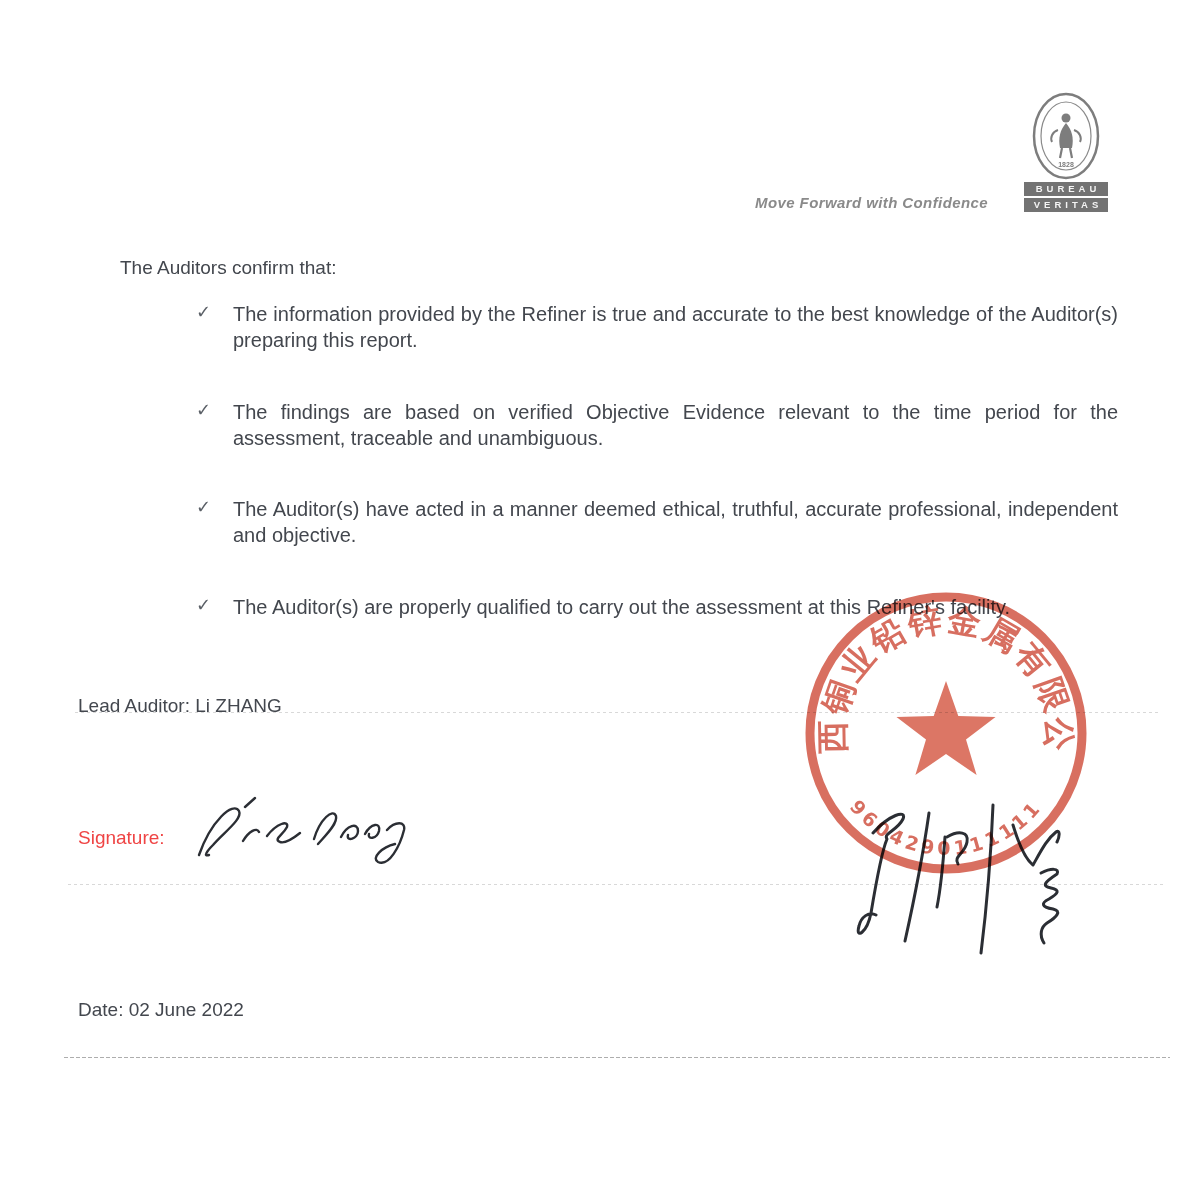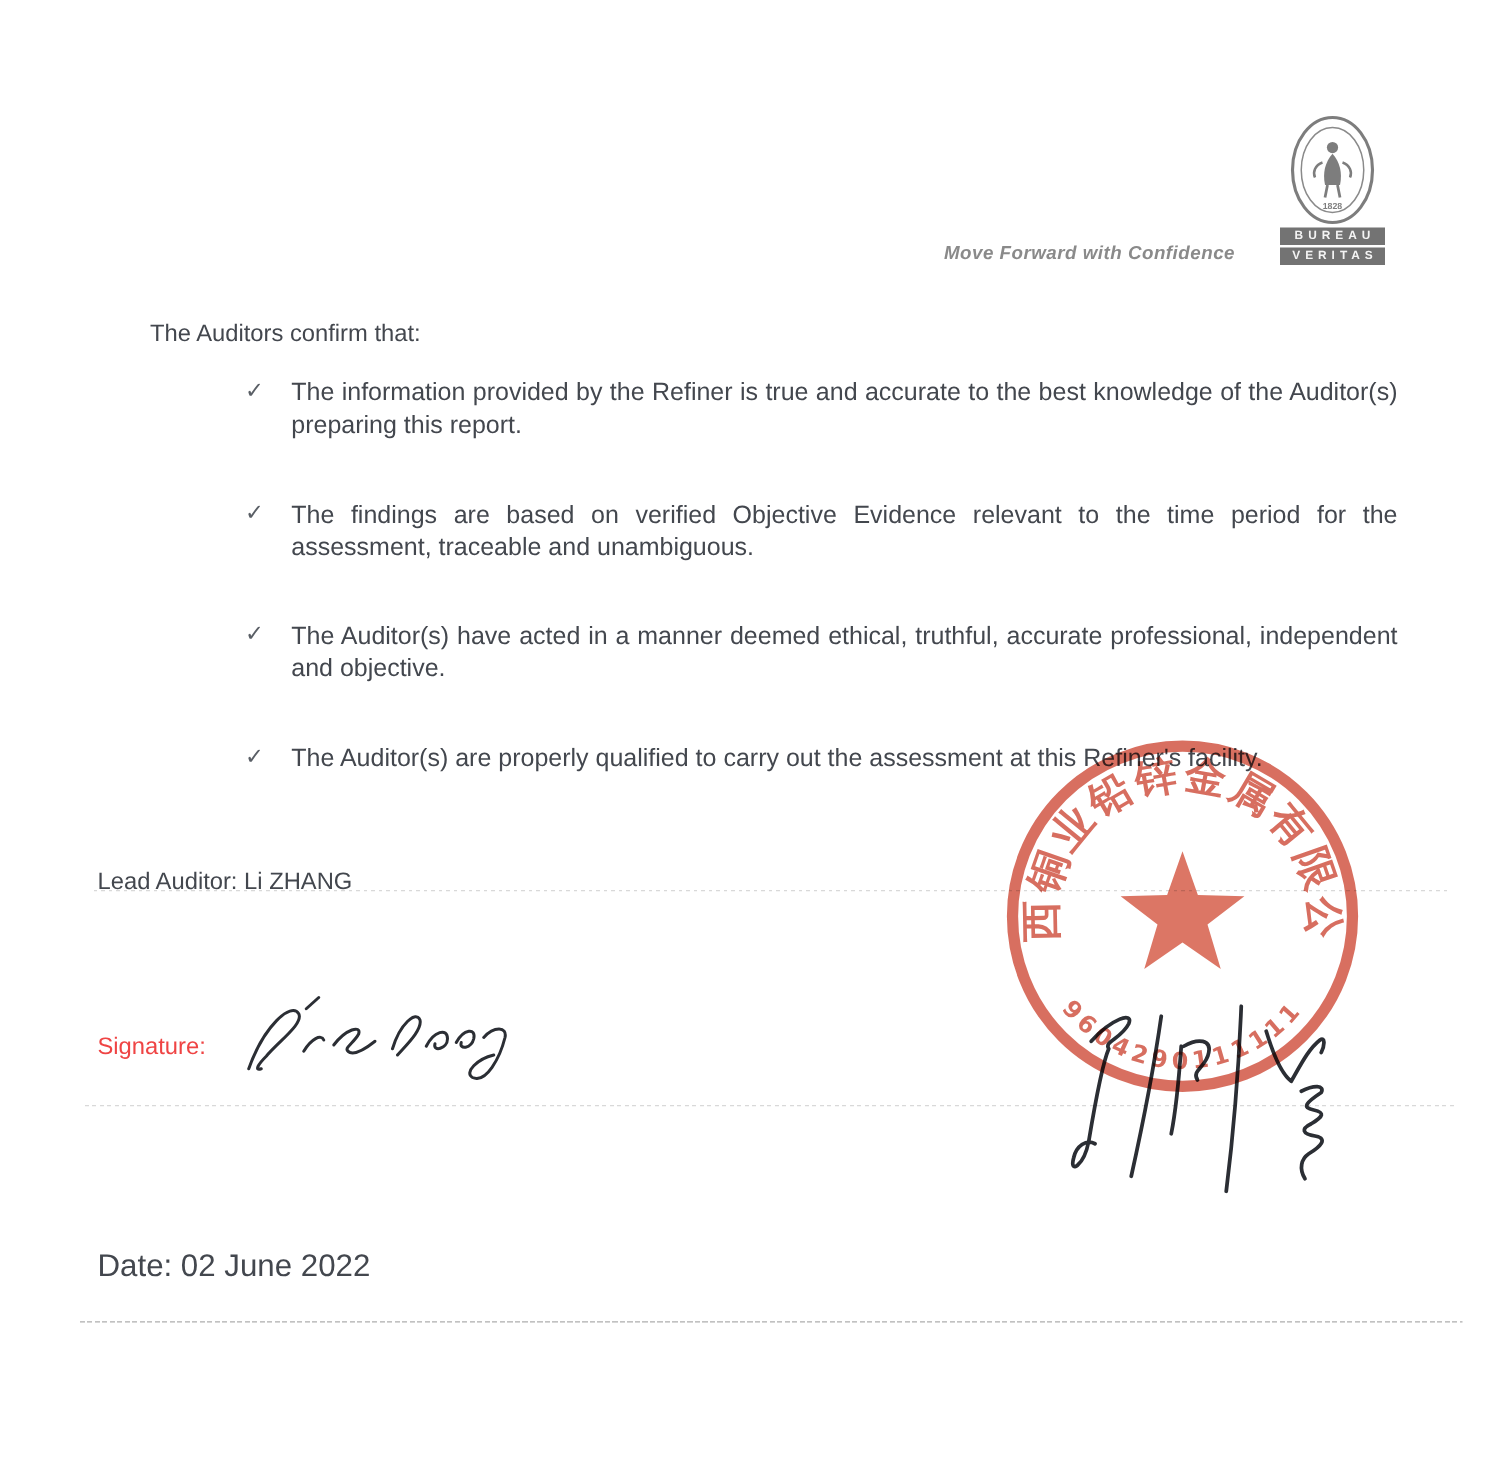--- a/index.html
+++ b/index.html
@@ -21,21 +21,21 @@
     margin-top:2px;text-indent:4px;
   }
   
   .intro{top:257px;left:78px;font-size:19px;margin-left:42px;}
   .bullet{left:196px;width:922px;display:flex;}
   .bullet .check{width:22px;margin-right:15px;font-size:18px;color:#5a5f66;flex:none;}
   .bullet .btext{flex:1;font-size:20px;line-height:26px;text-align:justify;}
   .b1{top:301px;} .b2{top:399px;} .b3{top:496px;} .b4{top:594px;}
   .lead{top:651px;left:78px;font-size:19px;margin-top:44px;}
   .sig-label{top:827px;left:78px;font-size:19px;color:#ef4444;}
-  .date{top:999px;left:78px;font-size:25px;}
+  .date{top:999px;left:78px;font-size:19px;}
   
   .rule{height:1px;opacity:.6;
     background-image:repeating-linear-gradient(90deg,#bfbfbf 0 3px,transparent 3px 6px);}
   .rule1{top:712px;left:75px;width:1085px;}
   .rule2{top:884px;left:68px;width:1096px;}
   .rule3{top:1057px;left:64px;width:1106px;opacity:.85;
     background-image:repeating-linear-gradient(90deg,#9f9f9f 0 4px,transparent 4px 6px);}
   
   .stamp{top:583px;left:794px;mix-blend-mode:multiply;}
   .stamp text{font-family:"DejaVu Sans", sans-serif;}

